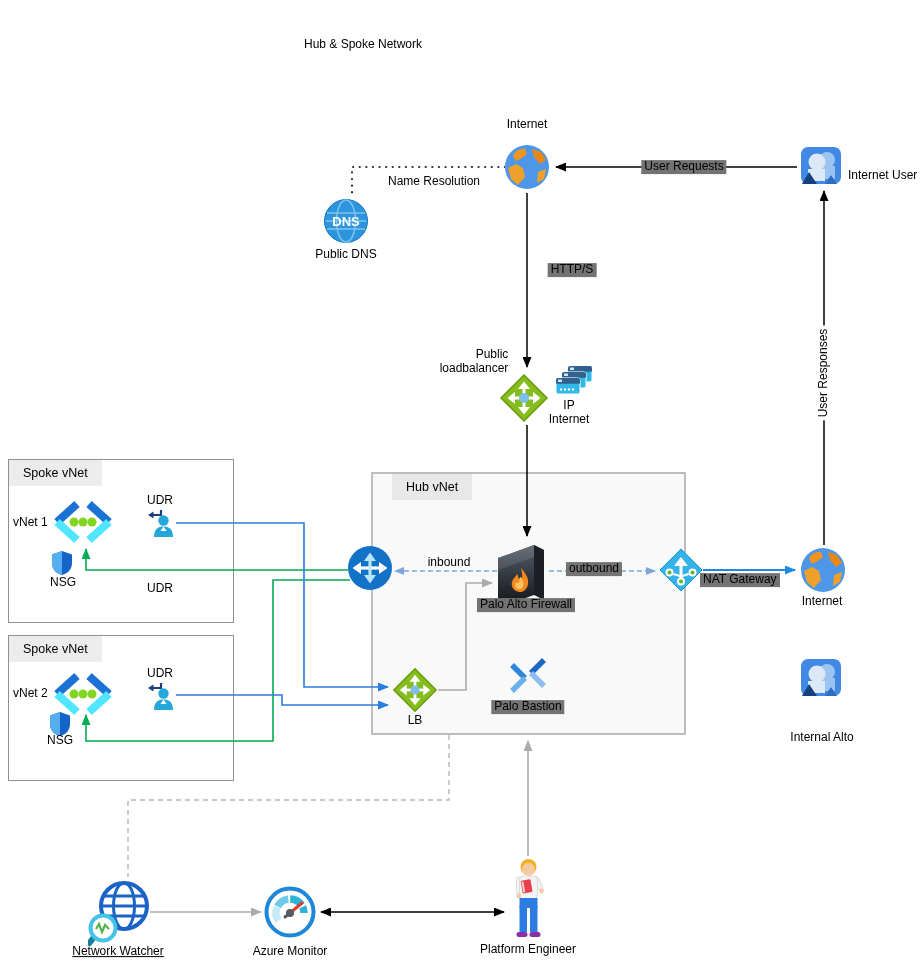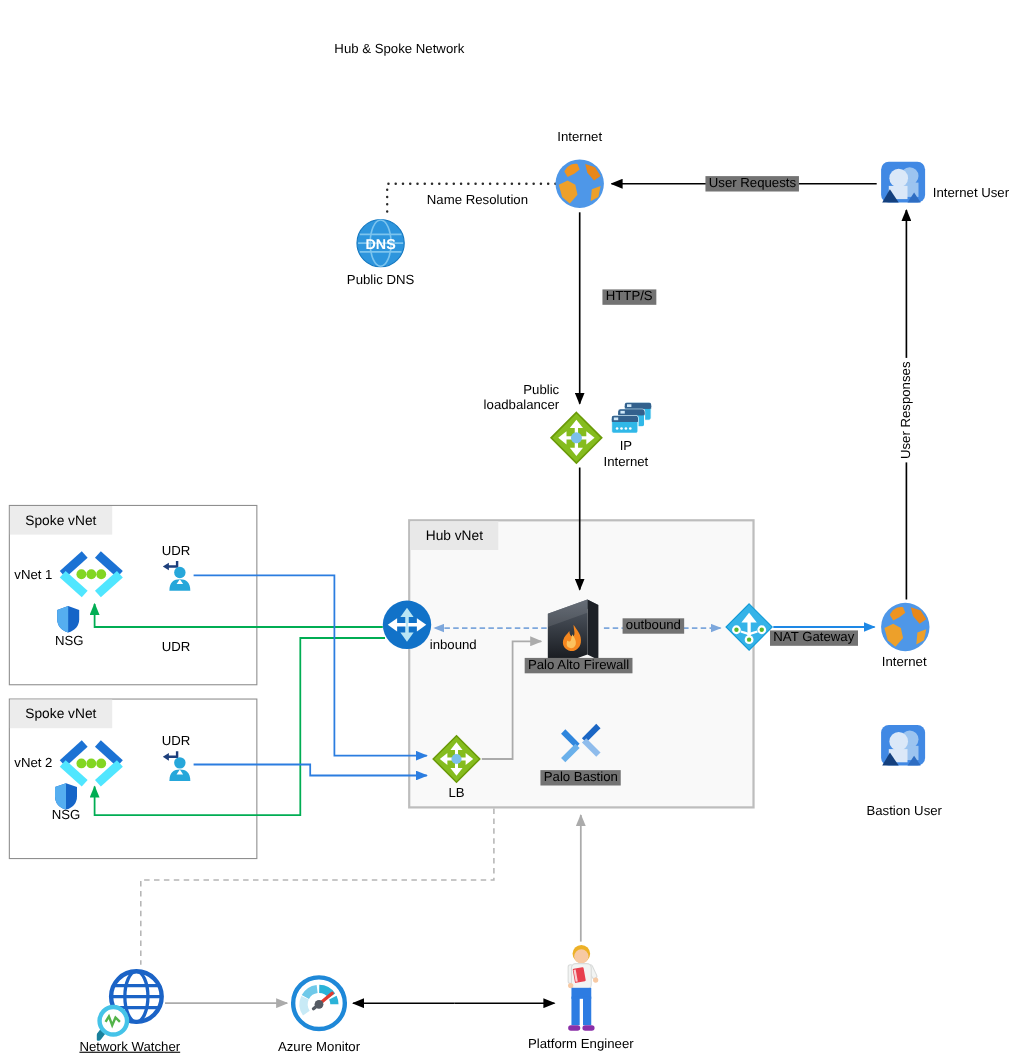--- a/index.html
+++ b/index.html
@@ -27,21 +27,21 @@
 
   <div class="subtitle">Hub &amp; Spoke Network</div>
 
   <div class="grp" style="left:8px;top:459px;width:224px;height:162px;"></div>
   <div class="tab" style="left:9px;top:460px;">Spoke vNet</div>
 
   <div class="grp" style="left:8px;top:635px;width:224px;height:144px;"></div>
   <div class="tab" style="left:9px;top:636px;">Spoke vNet</div>
 
   <div class="grp hub" style="left:371px;top:472px;width:311px;height:259px;"></div>
-  <div class="tab" style="left:373px;top:474px;background:#e8e8e8;">Hub vNet</div>
+  <div class="tab" style="left:392px;top:474px;background:#e8e8e8;">Hub vNet</div>
 
   <svg id="wires" width="923" height="964">
     <defs>
       <marker id="aB" markerUnits="userSpaceOnUse" markerWidth="11" markerHeight="9" refX="10" refY="4.5" orient="auto">
           <path d="M0,0 L11,4.5 L0,9 Z" fill="#000"></path>
         </marker>
       <marker id="aBl" markerUnits="userSpaceOnUse" markerWidth="11" markerHeight="9" refX="10" refY="4.5" orient="auto">
           <path d="M0,0 L11,4.5 L0,9 Z" fill="#1e88e5"></path>
         </marker>
       <marker id="aB2" markerUnits="userSpaceOnUse" markerWidth="11" markerHeight="9" refX="10" refY="4.5" orient="auto">
@@ -233,21 +233,21 @@
       <path d="M21.4,24 h3.2 v-9 h-3.2 Z" fill="#b9e6f4"></path>
         <path d="M17,16 L23,7.5 L29,16 Z" fill="#b9e6f4"></path>
       <path d="M21.4,22 h3.2 v9 h-3.2 Z" fill="#b9e6f4"></path>
         <path d="M17,30 L23,38.5 L29,30 Z" fill="#b9e6f4"></path>
       <path d="M22,21.4 v3.2 h-9 v-3.2 Z" fill="#fff"></path>
         <path d="M14,17 L5.5,23 L14,29 Z" fill="#fff"></path>
       <path d="M24,21.4 v3.2 h9 v-3.2 Z" fill="#fff"></path>
         <path d="M32,17 L40.5,23 L32,29 Z" fill="#fff"></path>
     </svg>
   </div>
-  <div class="lbl" style="left:412px;top:563px;margin-top:24px;">inbound</div>
+  <div class="lbl" style="left:449px;top:563px;">inbound</div>
   <div class="lbl bg" style="left:594px;top:569px;">outbound</div>
 
   <div class="node" style="left:494px;top:538px;">
     <svg width="58" height="74" viewBox="0 0 58 74">
       <defs>
           <linearGradient id="fwg" x1="0" y1="0" x2="0" y2="1">
         <stop offset="0" stop-color="#565e69"></stop>
             <stop offset="1" stop-color="#0f1115"></stop>
           </linearGradient>
         </defs>
@@ -321,21 +321,21 @@
     <svg width="46" height="42" viewBox="0 0 46 42">
       <rect x="3" y="2" width="40" height="37" rx="7" fill="#4189e4"></rect>
       <circle cx="29" cy="15" r="8" fill="#9cc4f0"></circle>
         <rect x="21" y="21" width="16" height="13" fill="#9cc4f0"></rect>
       <circle cx="19" cy="17" r="8.5" fill="#dbe8f8"></circle>
         <rect x="10" y="24" width="17" height="12" fill="#dbe8f8"></rect>
       <path d="M4,39 L19,39 L11,27 Z" fill="#14407e"></path>
       <path d="M27,39 L39,39 L33,30 Z" fill="#2e6dc2"></path>
     </svg>
   </div>
-  <div class="lbl" style="left:822px;top:738px;">Bastion User</div>
+  <div class="lbl" style="left:822px;top:738px;">Internal Alto</div>
 
   <div class="node" style="left:88px;top:880px;">
     <svg width="68" height="68" viewBox="0 0 68 68">
       <circle cx="36" cy="26" r="23" fill="#fff" stroke="#1b63c6" stroke-width="4"></circle>
       <ellipse cx="36" cy="26" rx="10.5" ry="23" fill="none" stroke="#1b63c6" stroke-width="3"></ellipse>
       <path d="M16,16 H56 M13,26 H59 M16,36 H56" stroke="#1b63c6" stroke-width="3" fill="none"></path>
       <line x1="6" y1="57" x2="1.5" y2="63" stroke="#19809c" stroke-width="6" stroke-linecap="round"></line>
       <circle cx="15" cy="48" r="12.5" fill="#fff" stroke="#45c3e8" stroke-width="4"></circle>
       <polyline points="8,49 11,44 14,52 17,45 21,49" fill="none" stroke="#53b34a" stroke-width="2.2"></polyline>
     </svg>

